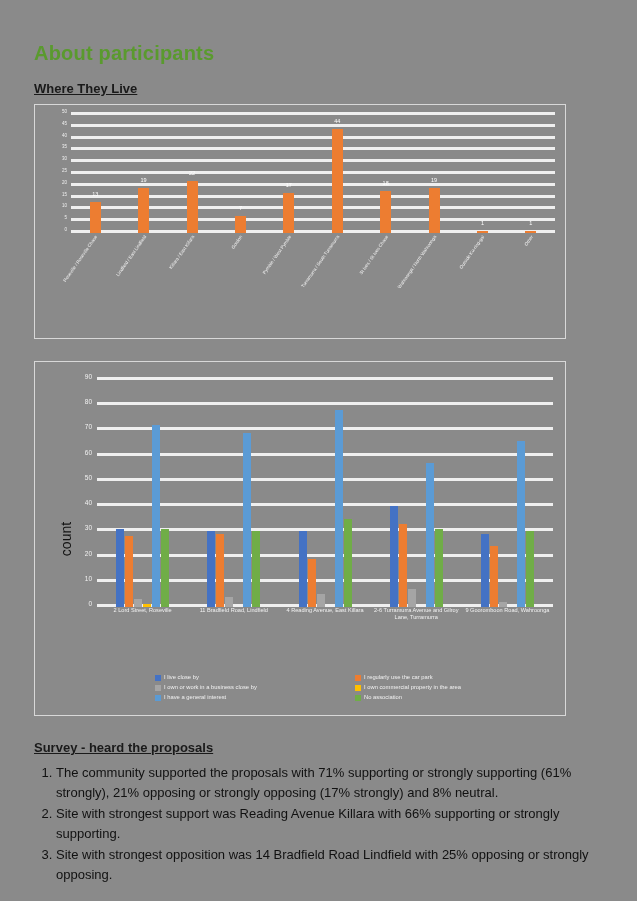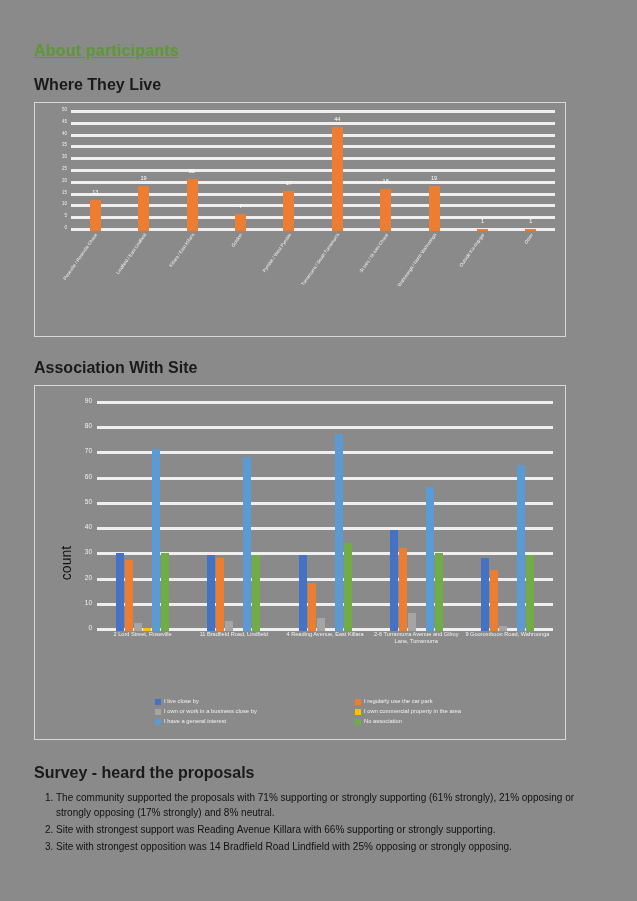--- a/index.html
+++ b/index.html
@@ -17,32 +17,32 @@
     background:#8a8a8a;
     box-sizing:border-box;
     padding:0;
   }
   .content{
     position:absolute;
     left:34px; top:42px;
     width:572px;
   }
   h1.section-title{
-    font-size:16px;
+    font-size:20px;
     font-weight:bold;
     color:#5a9a2e;
     margin:0 0 16px 0;
     letter-spacing:.2px;
-    text-decoration:underline;
   }
   h2.sub-title{
-    font-size:16px;
+    font-size:13px;
     font-weight:bold;
     color:#1a1a1a;
     margin:0 0 8px 0;
+    text-decoration:underline;
   }
   .chart-box{
     border:1px solid #d8d8d8;
     background:#8a8a8a;
     box-sizing:border-box;
     position:relative;
   }
   
   #chart1{ width:532px; height:235px; margin-bottom:22px;}
   #chart1 .plot{
@@ -200,21 +200,21 @@
   .swatch{
     width:6px;height:6px;
     display:inline-block;
     flex:0 0 auto;
   }
   
   .findings{ margin-top:4px; }
   ol.points{
     margin:8px 0 0 0;
     padding-left:22px;
-    font-size:10px;
+    font-size:13px;
     color:#111;
     line-height:1.5;
   }
   ol.points li{ margin-bottom:2px; }
 </style>
 </head>
 <body>
 
 <div class="page">
   <div class="content">
@@ -338,21 +338,20 @@
           </div>
           <div class="xl1">
             <span>Outside Ku-ring-gai</span>
           </div>
           <div class="xl1">
             <span>Other</span>
           </div>
         </div>
     </div>
 
-    <h2 class="sub-title">Association With Site</h2>
 
     <div class="chart-box" id="chart2">
       <div class="axis-title">count</div>
       <div class="plot" id="c2-plot">
           <div class="grid-line2" style="bottom: 0%;">
             <div class="ytick2">0</div>
           </div>
           <div class="grid-line2" style="bottom: 11.1111%;">
             <div class="ytick2">10</div>
           </div>

